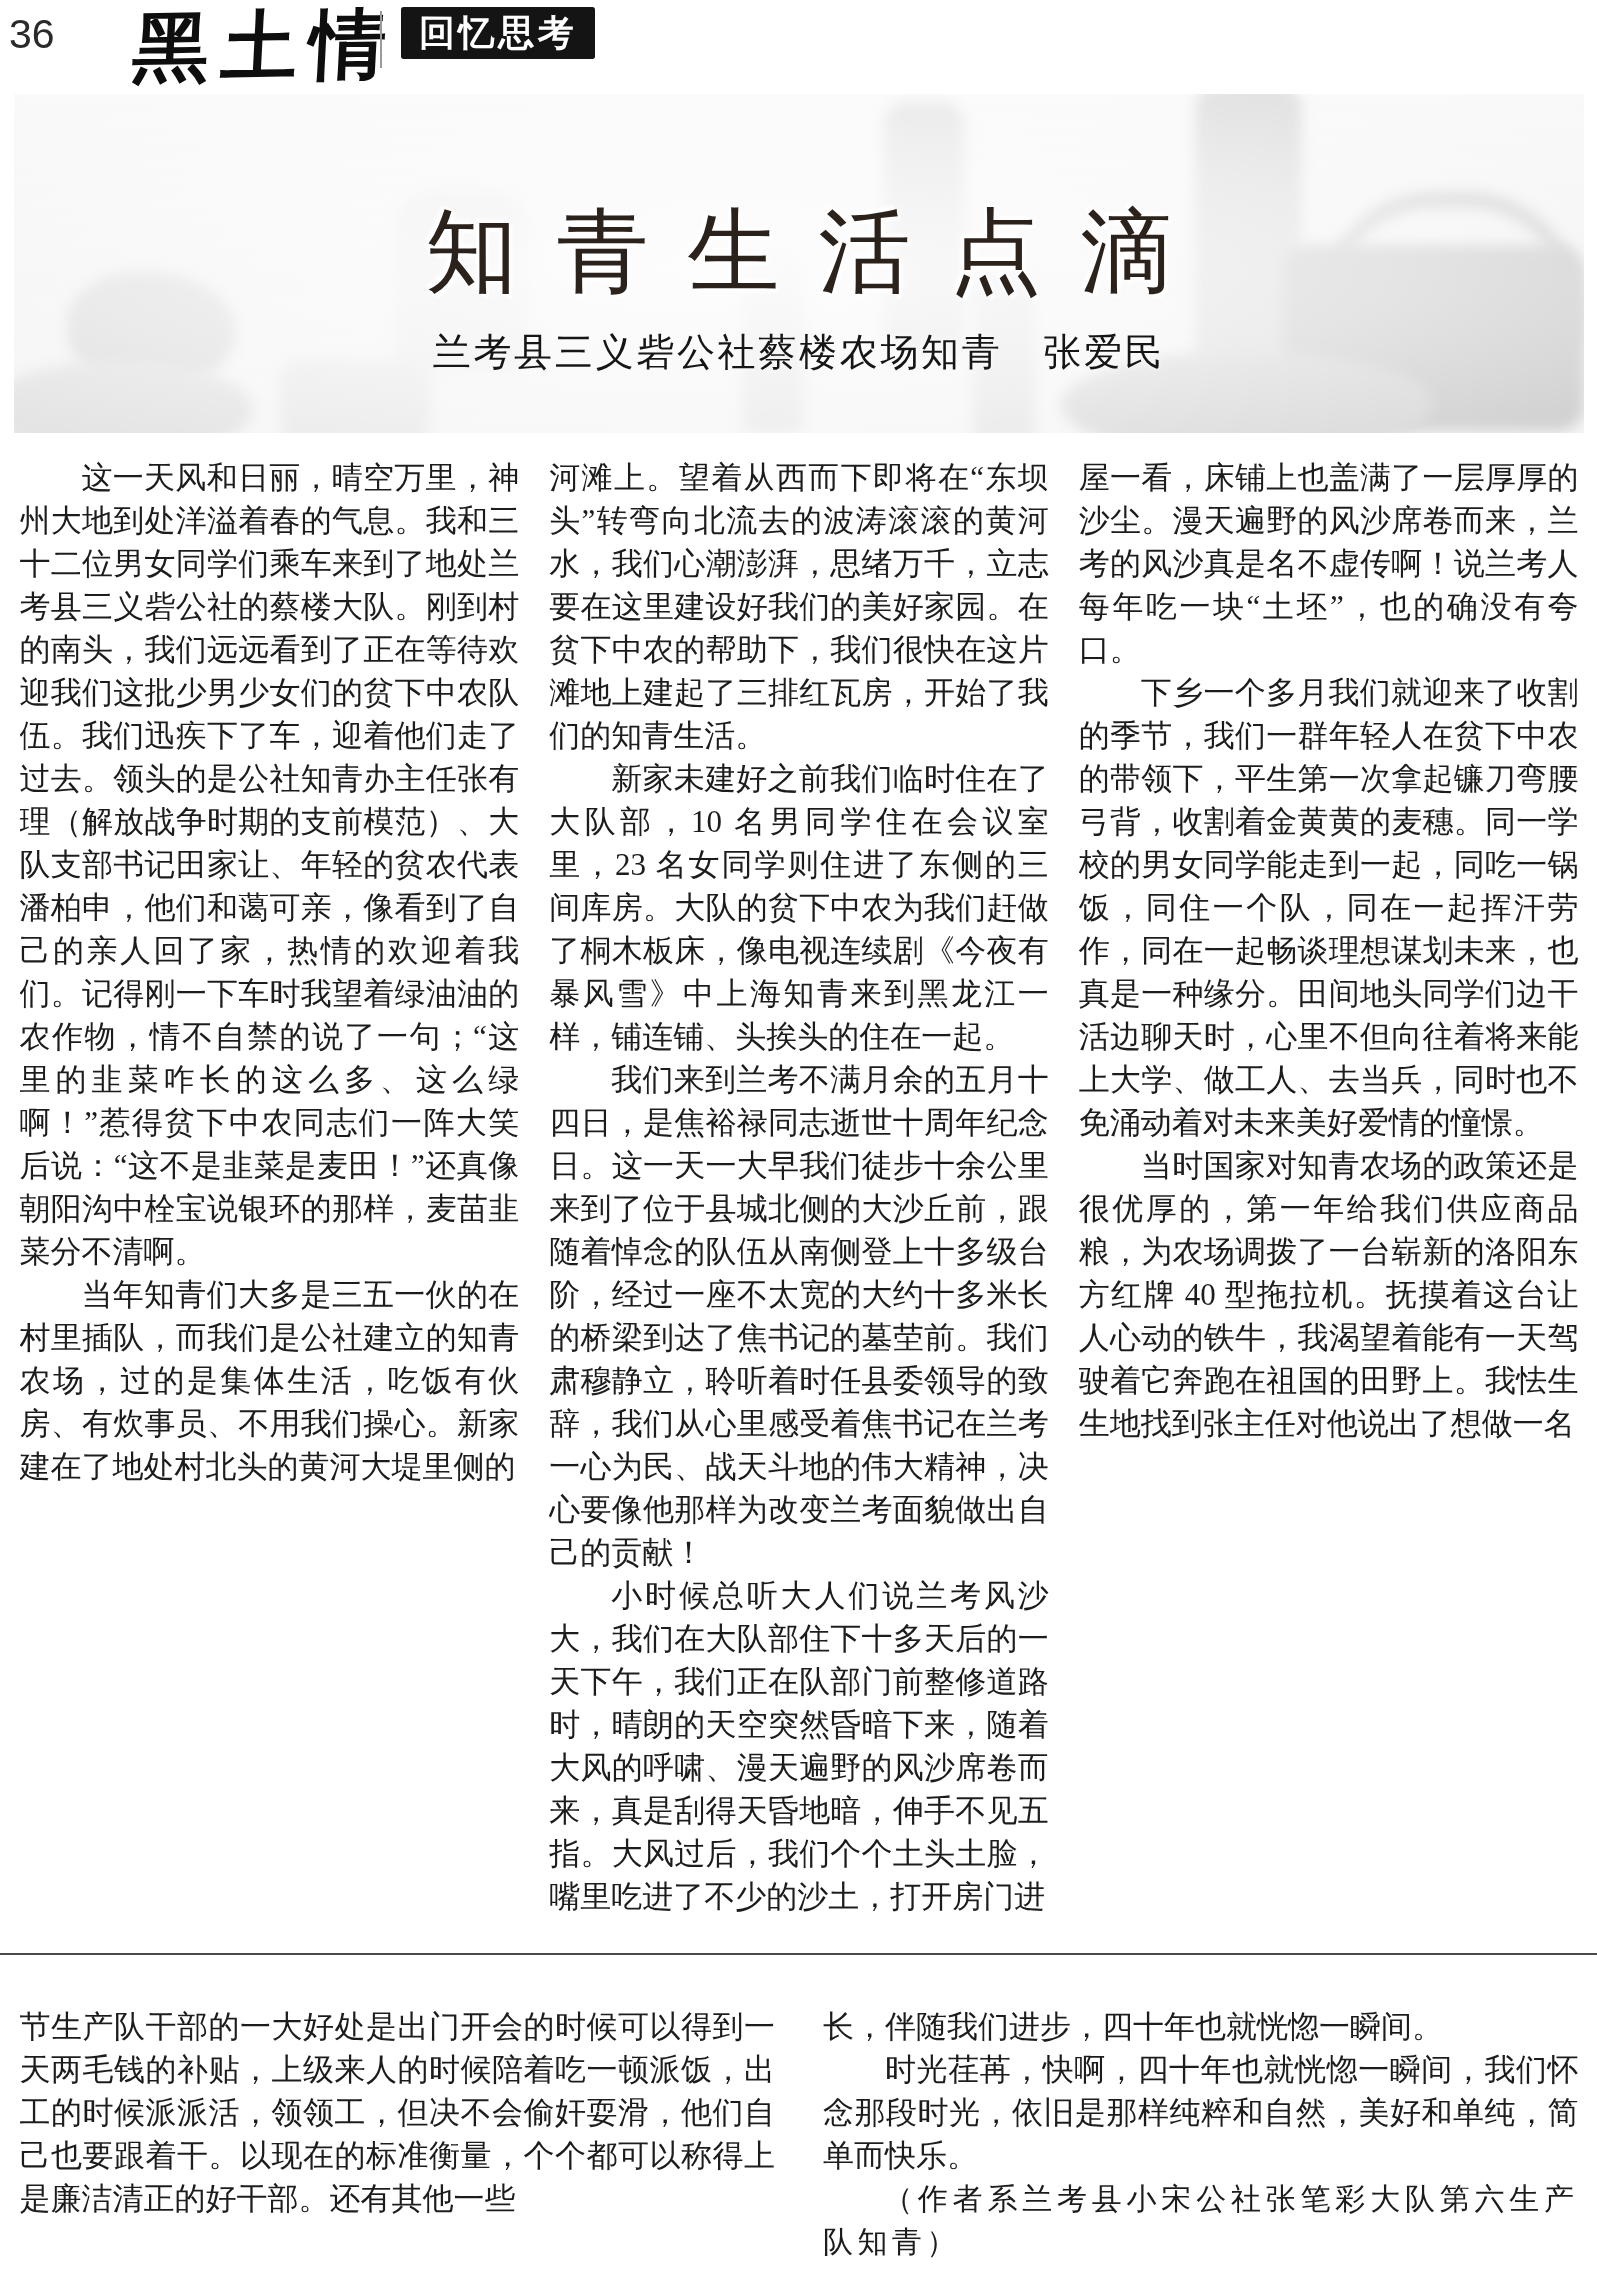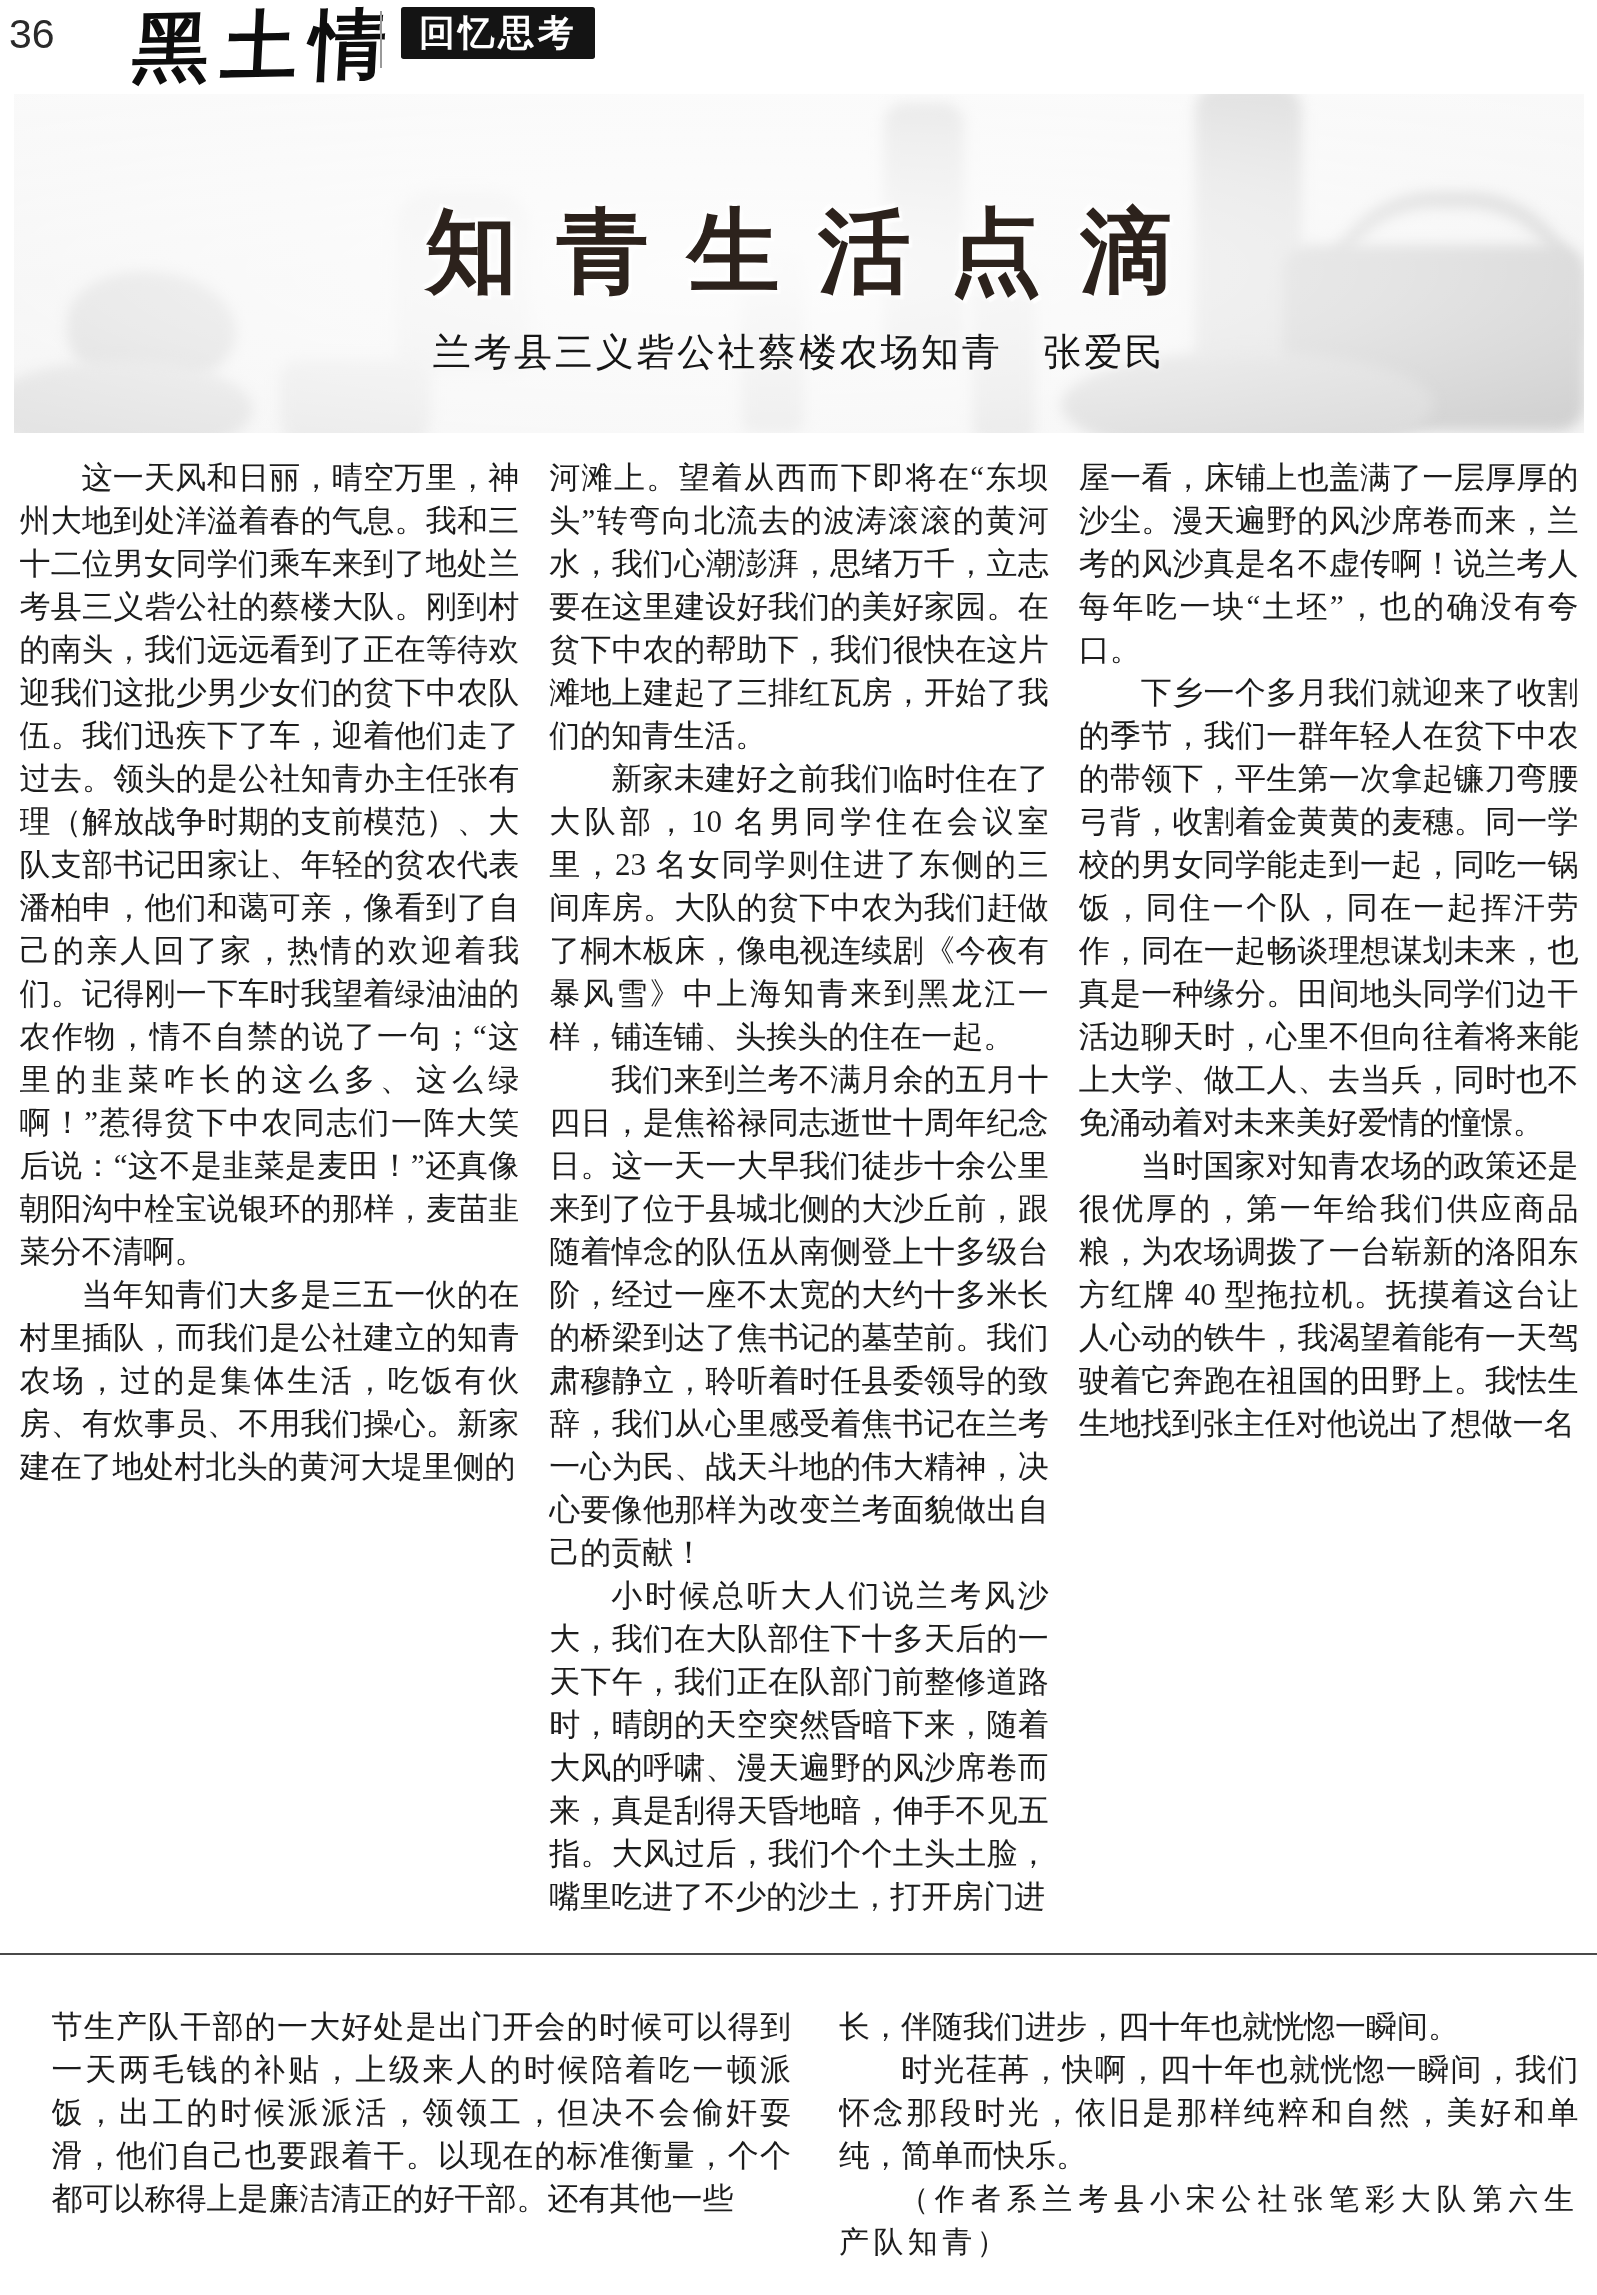--- a/index.html
+++ b/index.html
@@ -40,37 +40,37 @@
   .sh-cup1{left:266px;top:266px;width:151px;height:107px;background:#e2e2e2;border-radius:18px 18px 53px 53px;}
   .sh-pot{left:382px;top:98px;width:133px;height:178px;background:#e6e6e6;border-radius:36px 36px 18px 18px;}
   .sh-glass1{left:728px;top:160px;width:62px;height:178px;background:#e0e0e0;border-radius:12.4px;}
   .sh-glass2{left:959px;top:178px;width:62px;height:169px;background:#dedede;border-radius:12.4px;}
   .banner .veil{
     position:absolute;inset:0;filter:none;
     background:radial-gradient(ellipse at 46% 52%, rgba(255,255,255,0.88) 0%, rgba(255,255,255,0.55) 55%, rgba(255,255,255,0.15) 100%);
   }
   .banner-title{
     position:absolute;left:0;right:0;top:96px;text-align:center;
-    font-size:92px;font-weight:700;color:#2c221c;letter-spacing:39px;text-indent:39px;
+    font-size:92px;font-weight:400;color:#2c221c;letter-spacing:39px;text-indent:39px;
     text-shadow:0 0 5.3px rgba(255,255,255,.95),0 0 14px rgba(255,255,255,.9),
                 3.6px 3.6px 1.8px rgba(255,255,255,.8),-3.6px -3.6px 1.8px rgba(255,255,255,.8);
   }
   .banner-byline{
     position:absolute;left:0;right:0;top:233px;text-align:center;
     font-size:38px;font-weight:400;color:#161616;letter-spacing:2.7px;
     text-shadow:0 0 7px rgba(255,255,255,.95);
   }
   
   .main-cols{
     display:flex;gap:30px;box-sizing:border-box;
     padding:23px 19.5px 0;height:1520px;overflow:hidden;
   }
   .footer-cols{
     display:flex;gap:48px;box-sizing:border-box;
-    padding:50px 19.5px 0;height:338px;overflow:hidden;margin-left:32px;
+    padding:50px 19.5px 0;height:338px;overflow:hidden;
   }
   .col{flex:1 1 0;overflow:hidden;}
   .col p{
     margin:0;font-size:31px;line-height:43px;text-align:justify;
     word-break:break-all;color:#1c1c1c;
   }
   .col p.ind{text-indent:2em;}
   .col p.attr{letter-spacing:4.4px;font-size:30px;}
   .rule{border:none;border-top:2.7px solid #4a4a4a;margin:0;width:100%;}
 </style>

